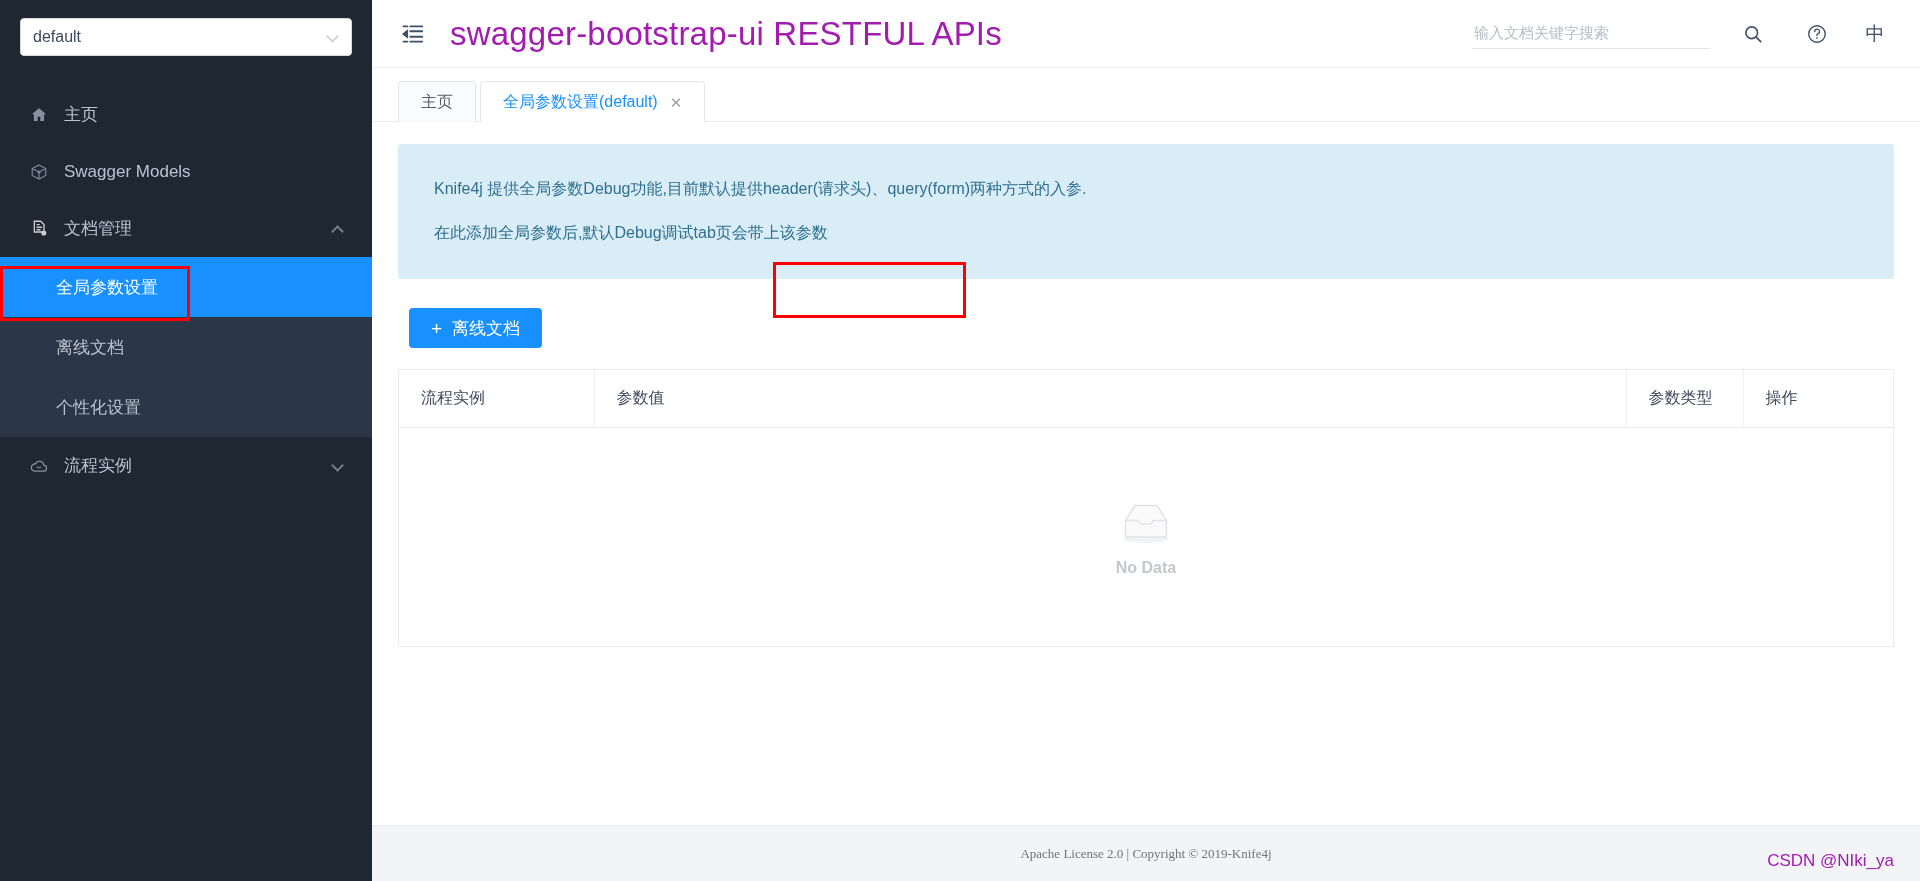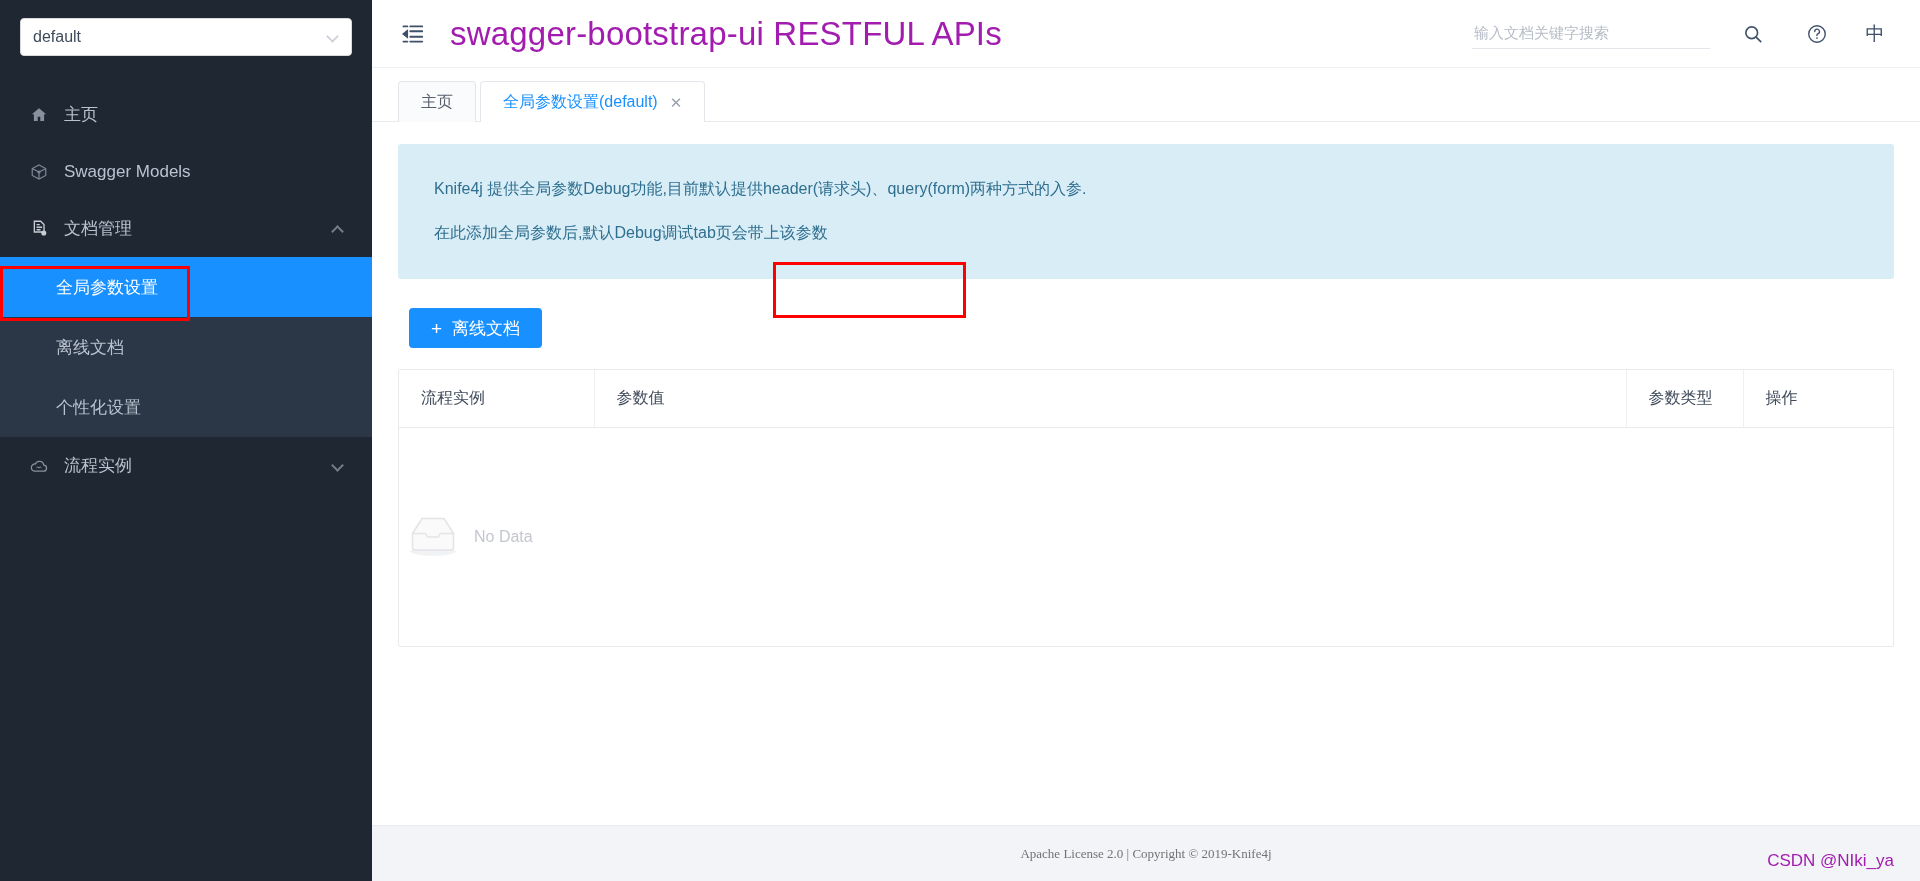--- a/index.html
+++ b/index.html
@@ -305,22 +305,25 @@
     background: #fff;
   }
   table.ptable th:last-child { border-right: none; }
   .empty-cell {
     height: 218px;
     text-align: center;
     vertical-align: middle;
   }
   .empty-wrap {
     display: flex;
-    align-items: center;
+    flex-direction: column;
+    align-items: center;
+    justify-content: center;
     gap: 8px;
+    font-weight: bold;
   }
   .empty-text {
     color: #c3c7cd;
     font-size: 16px;
   }
 
   .footer {
     height: 56px;
     flex: 0 0 56px;
     background: #f2f4f7;

